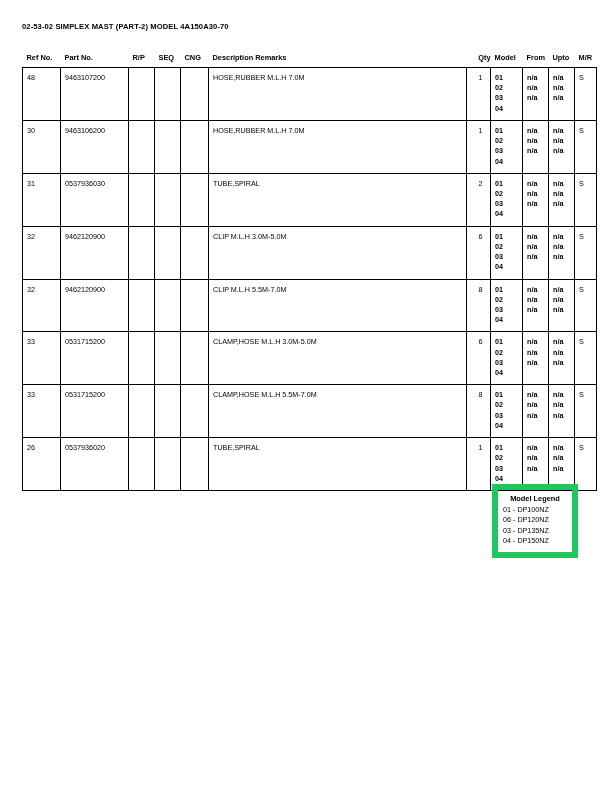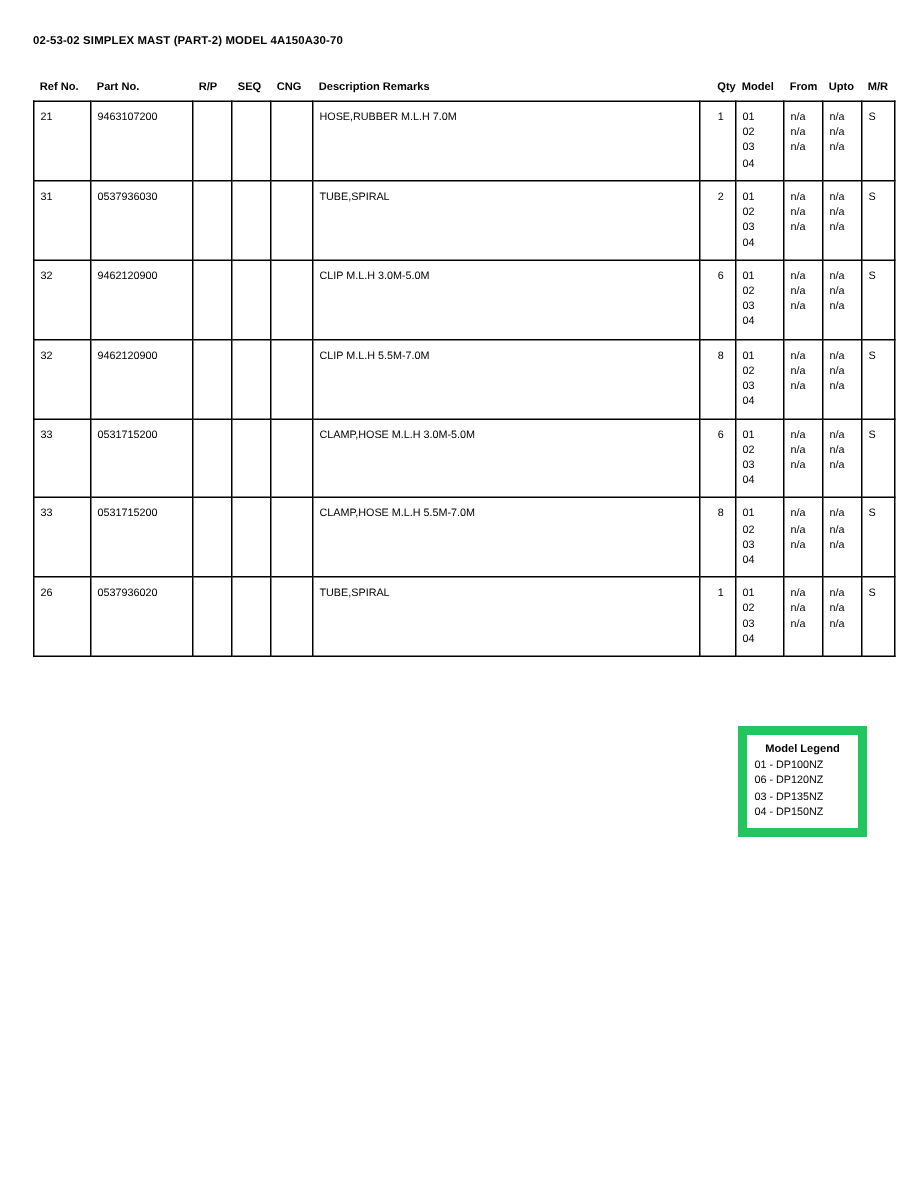--- a/index.html
+++ b/index.html
@@ -68,20 +68,21 @@
   .col-cng { width: 28px; }
   .col-desc { width: 258px; }
   .col-qty { width: 24px; }
   .col-model { width: 32px; }
   .col-from { width: 26px; }
   .col-upto { width: 26px; }
   .col-mr { width: 22px; }
   .stack {
     line-height: 1.42;
     white-space: pre-line;
+    font-weight: bold;
   }
   .qty-cell { text-align: center; padding-left: 0; padding-right: 2px; }
   .legend {
     position: absolute;
     left: 492px;
     top: 484px;
     width: 86px;
     border: 6px solid #22c55e;
     box-sizing: border-box;
     padding: 4px 5px 5px 5px;
@@ -129,22 +130,42 @@
         <th>Description Remarks</th>
         <th class="num">Qty</th>
         <th>Model</th>
         <th>From</th>
         <th>Upto</th>
         <th>M/R</th>
       </tr>
     </thead>
     <tbody>
       <tr>
-        <td>21</td>
+        <td>48</td>
         <td>9463107200</td>
+        <td></td>
+        <td></td>
+        <td></td>
+        <td>HOSE,RUBBER M.L.H 7.0M</td>
+        <td class="qty-cell">1</td>
+        <td class="stack">01
+02
+03
+04</td>
+        <td class="stack">n/a
+n/a
+n/a</td>
+        <td class="stack">n/a
+n/a
+n/a</td>
+        <td>S</td>
+      </tr>
+      <tr>
+        <td>30</td>
+        <td>9463106200</td>
         <td></td>
         <td></td>
         <td></td>
         <td>HOSE,RUBBER M.L.H 7.0M</td>
         <td class="qty-cell">1</td>
         <td class="stack">01
 02
 03
 04</td>
         <td class="stack">n/a

